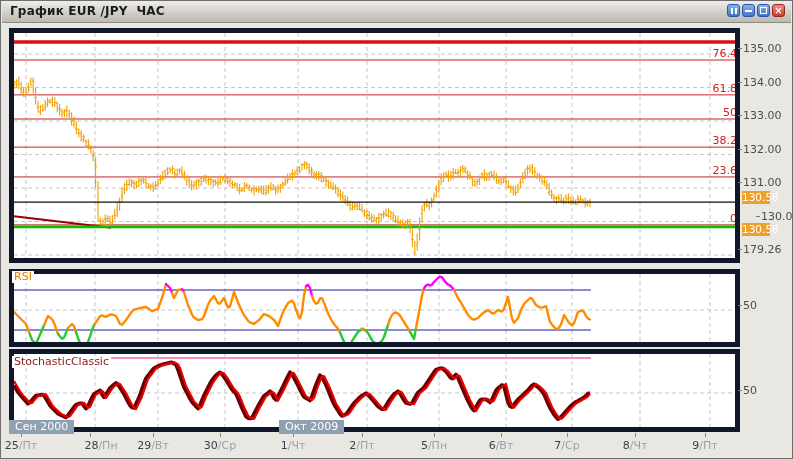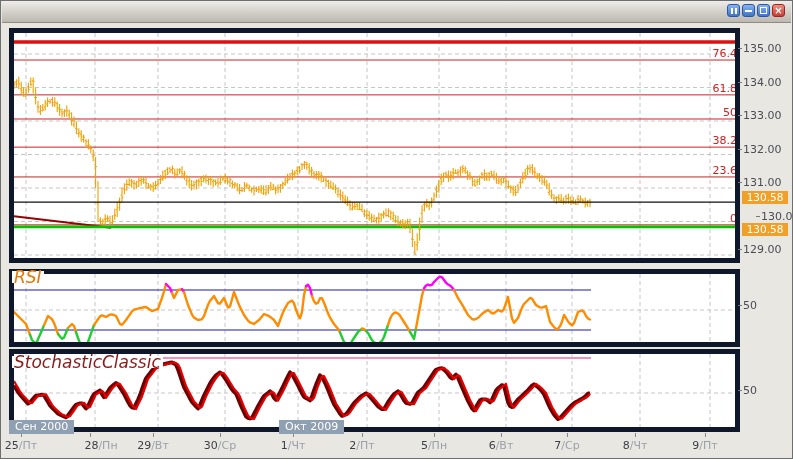--- a/index.html
+++ b/index.html
@@ -7,34 +7,35 @@
   .titlebar{position:absolute;left:1px;top:0;right:1px;height:21px;
     background:linear-gradient(#efedea,#cfccc5 60%,#bdb9b1);border-bottom:1px solid #8f8c85;}
   .title{position:absolute;left:8px;top:3px;font-size:12px;font-weight:bold;color:#1c1c1c;white-space:pre;letter-spacing:.2px;}
   .winbtns{position:absolute;right:6px;top:3px;display:flex;gap:2px;}
   .wbtn{position:relative;width:13px;height:13px;border-radius:3px;box-sizing:border-box;}
   .wbtn.blue{background:linear-gradient(#8ab4ea,#3f74c8);border:1px solid #2a57a8;}
   .wbtn.red{background:linear-gradient(#ef8d84,#cc3a30);border:1px solid #9d2720;color:#fff;font-size:10px;font-weight:bold;text-align:center;line-height:11px;}
   .g-bar{position:absolute;background:#fff;}
   .panel{position:absolute;background:#fff;border:5px solid #0f172a;box-sizing:border-box;overflow:hidden;}
   .panel svg{position:absolute;left:0;top:0;}
-  .plabel{position:absolute;font-size:17px;background:#fff;padding:0 2px;line-height:12px;font-style:italic;}
+  .plabel{position:absolute;font-size:11px;background:#fff;padding:0 2px;line-height:12px;}
   .pricelab{position:absolute;left:742px;font-size:11px;color:#4b4b55;white-space:nowrap;}
   .pricelab:before{content:"";position:absolute;left:-5px;top:6px;width:4px;height:1px;background:#777;}
-  .tag{position:absolute;left:741px;width:46px;height:13px;font-size:10.5px;line-height:13px;text-align:center;color:#fff;}
+  .tag{position:absolute;left:741px;width:28px;height:13px;font-size:10.5px;line-height:13px;text-align:center;color:#fff;}
   .datelab{position:absolute;top:438px;font-size:11px;white-space:nowrap;transform:translateX(-50%);color:#3d3d47;}
   .datelab .dw{color:#9aa0ab;}
   .badge{position:absolute;top:419px;height:14px;line-height:14px;padding:0 6px;font-size:11px;color:#fff;background:#8fa0b2;z-index:5;}
   .dtick{position:absolute;top:432px;width:1px;height:4px;background:#888;}
 </style>
 </head>
 <body>
 
 <div class="window">
   <div class="titlebar">
+    <span class="title">График EUR /JPY  ЧАС</span>
     <div class="winbtns">
       <div class="wbtn blue">
         <span class="g-bar" style="left:3px;top:3px;width:2px;height:6px;"></span>
         <span class="g-bar" style="left:7px;top:3px;width:2px;height:6px;"></span>
       </div>
       <div class="wbtn blue">
         <span class="g-bar" style="left:2px;top:5px;width:7px;height:2px;"></span>
       </div>
       <div class="wbtn blue">
         <span class="g-bar" style="left:2px;top:2px;width:7px;height:7px;background:none;border:1.5px solid #fff;box-sizing:border-box;"></span>
@@ -110,21 +111,21 @@
   <span class="pricelab" style="top:298px;">50</span>
   <span class="pricelab" style="top:383px;">50</span>
 
   <div id="axis-price">
       <span class="pricelab" style="top: 41px;">135.00</span>
       <span class="pricelab" style="top: 74.5px;">134.00</span>
       <span class="pricelab" style="top: 108px;">133.00</span>
       <span class="pricelab" style="top: 141.5px;">132.00</span>
       <span class="pricelab" style="top: 175px;">131.00</span>
       <span class="pricelab" style="top: 208.5px; margin-left: 18px;">130.00</span>
-      <span class="pricelab" style="top: 242px;">129.00</span>
+      <span class="pricelab" style="top: 242px;">179.26</span>
     </div>
   <div id="axis-dates">
       <span class="datelab" style="left: 20px;"><span>25</span><span class="dw">/Пт</span></span>
       <span class="dtick" style="left: 20px;"></span>
       <span class="datelab" style="left: 100px;"><span>28</span><span class="dw">/Пн</span></span>
       <span class="dtick" style="left: 89px;"></span>
       <span class="datelab" style="left: 152px;"><span>29</span><span class="dw">/Вт</span></span>
       <span class="dtick" style="left: 152px;"></span>
       <span class="datelab" style="left: 219px;"><span>30</span><span class="dw">/Ср</span></span>
       <span class="dtick" style="left: 219px;"></span>

